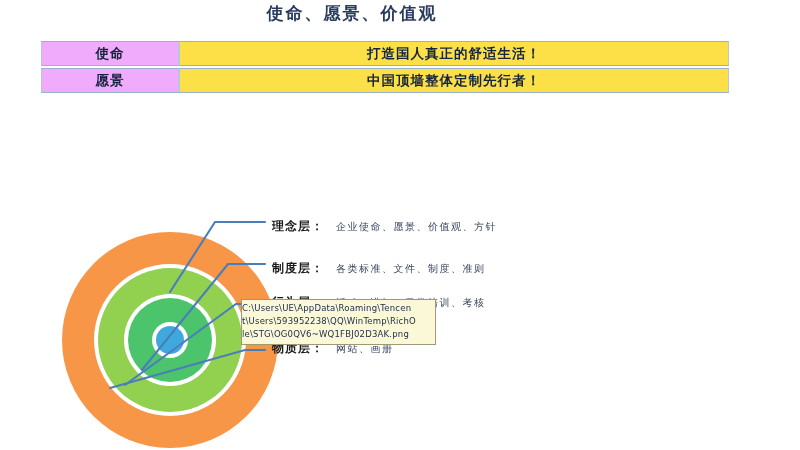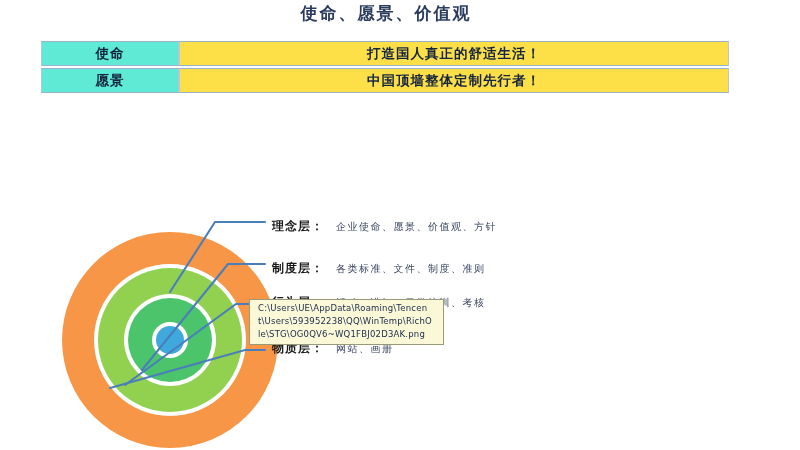--- a/index.html
+++ b/index.html
@@ -22,21 +22,20 @@
     position: absolute;
     left: 0;
     top: 2px;
     width: 704px;
     text-align: center;
     font-size: 17px;
     font-weight: 700;
     letter-spacing: 2px;
     color: #2a3c5e;
     font-family: "DejaVu Serif", "Liberation Serif", serif;
-    margin-left: 34px;
   }
 
   
   #values-table {
     position: absolute;
     left: 41px;
     top: 39px;
     width: 688px;
     border-collapse: separate;
     border-spacing: 0px 2px;
@@ -53,21 +52,21 @@
     border-top: 1px solid #9bb0cd;
     border-bottom: 1px solid #9bb0cd;
     border-left: 1px solid #b6c6dd;
     border-right: 1px solid #b6c6dd;
     color: #16253f;
     white-space: nowrap;
     overflow: hidden;
   }
   #values-table td.label-cell {
     width: 128px;
-    background: #5eead4;
+    background: #f0abfc;
   }
   #values-table td.content-cell {
     background: #fde047;
   }
 
   
   #diagram {
     position: absolute;
     left: 0;
     top: 180px;
@@ -106,26 +105,26 @@
     margin-left: 12px;
   }
   #legend-row-0 { left: 272px; top: 38px; }
   #legend-row-1 { left: 272px; top: 80px; }
   #legend-row-2 { left: 272px; top: 114px; }
   #legend-row-3 { left: 272px; top: 160px; text-align: center; }
 
   
   #path-tooltip {
     position: absolute;
-    left: 249px;
+    left: 241px;
     top: 299px;
     width: 195px;
     background: #fbf8d8;
     border: 1px solid #9a9a78;
-    padding: 2px 3px 3px 8px;
+    padding: 2px 3px 3px 0;
     font-family: "DejaVu Sans", "Liberation Sans", sans-serif;
     font-size: 8.5px;
     line-height: 13px;
     color: #20304f;
     letter-spacing: 0.2px;
     box-sizing: border-box;
     z-index: 40;
   }
   #path-tooltip div { white-space: nowrap; }
 </style>

